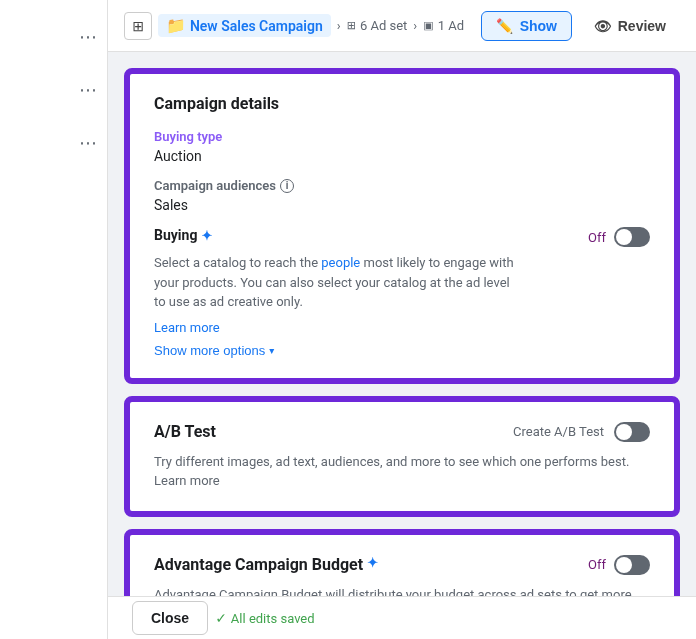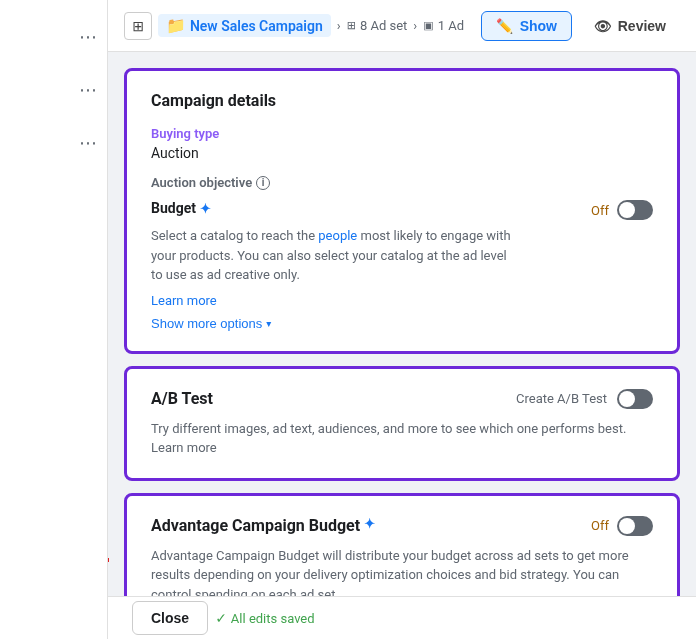--- a/index.html
+++ b/index.html
@@ -137,21 +137,21 @@
       display: flex;
       flex-direction: column;
       gap: 12px;
     }
 
     
     .card {
       background: #fff;
       border-radius: 8px;
       padding: 20px 24px;
-      border: 3px solid #6d28d9;
+      border: 6px solid #6d28d9;
     }
 
     .card-title {
       font-size: 16px;
       font-weight: 700;
       color: #1c1e21;
       margin-bottom: 16px;
     }
 
     .field-label {
@@ -211,21 +211,21 @@
 
     
     .toggle-wrapper {
       display: flex;
       align-items: center;
       gap: 8px;
       flex-shrink: 0;
     }
     .toggle-label-off {
       font-size: 13px;
-      color: #a16207;
+      color: #701a75;
     }
     .toggle {
       position: relative;
       width: 36px;
       height: 20px;
     }
     .toggle-slider {
       position: absolute;
       top: 0; left: 0; right: 0; bottom: 0;
       background: #606770;
@@ -403,21 +403,21 @@
       <div class="breadcrumb-icon">
         <span>⊞</span>
       </div>
       <div class="breadcrumb-campaign">
         <span class="folder-icon">📁</span>
         <span>New Sales Campaign</span>
       </div>
       <span class="breadcrumb-sep">›</span>
       <div class="breadcrumb-step">
         <span class="icon-small">⊞</span>
-        <span>8 Ad set</span>
+        <span>6 Ad set</span>
       </div>
       <span class="breadcrumb-sep">›</span>
       <div class="breadcrumb-step">
         <span class="icon-small">▣</span>
         <span>1 Ad</span>
       </div>
     </div>
     <div class="breadcrumb-right">
       <button class="btn-edit">
         <span>✏️</span>
@@ -432,29 +432,30 @@
 
   <div class="content-area">
 
     <div class="card">
       <div class="card-title">Campaign details</div>
 
       <div class="field-label">Buying type</div>
       <div class="field-value">Auction</div>
 
       <div class="objective-label">
-        <span>Auction objective</span>
+        <span>Campaign audiences</span>
         <span class="info-icon">i</span>
       </div>
+      <div class="field-value">Sales</div>
 
       
       <div class="catalog-row">
         <div>
           <div class="catalog-label">
-            <span>Budget</span>
+            <span>Buying</span>
             <span class="advantage-badge">✦</span>
           </div>
         </div>
         <div class="toggle-wrapper">
           <span class="toggle-label-off">Off</span>
           <label class="toggle">
 
             <span class="toggle-slider"></span>
           </label>
         </div>

